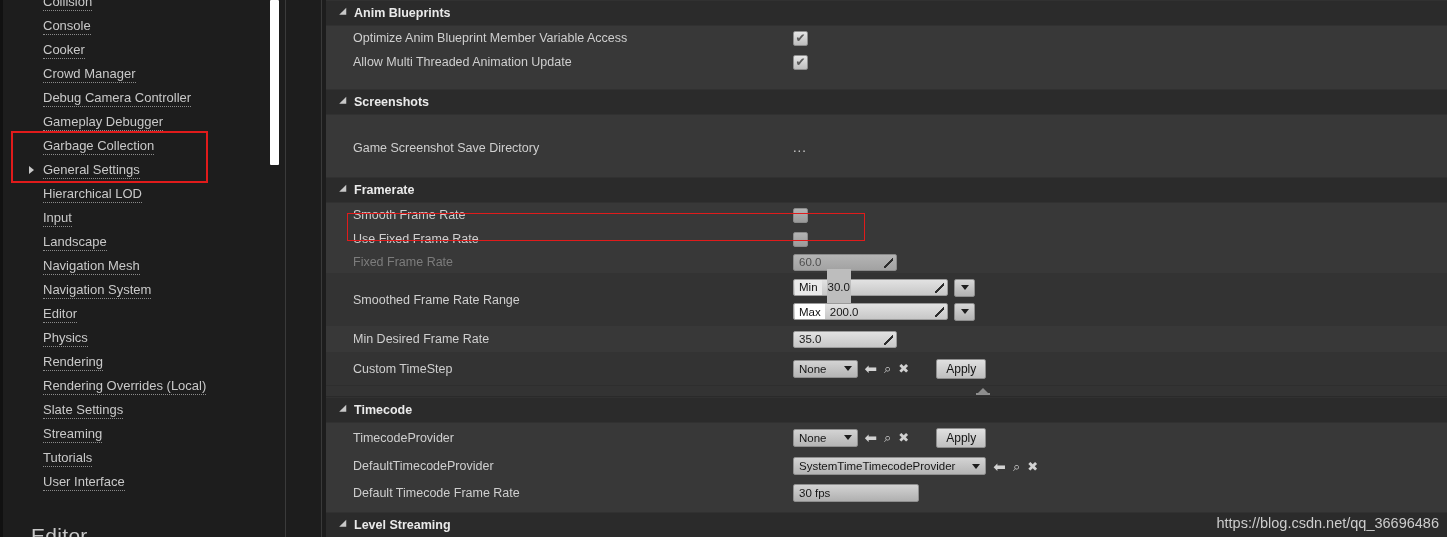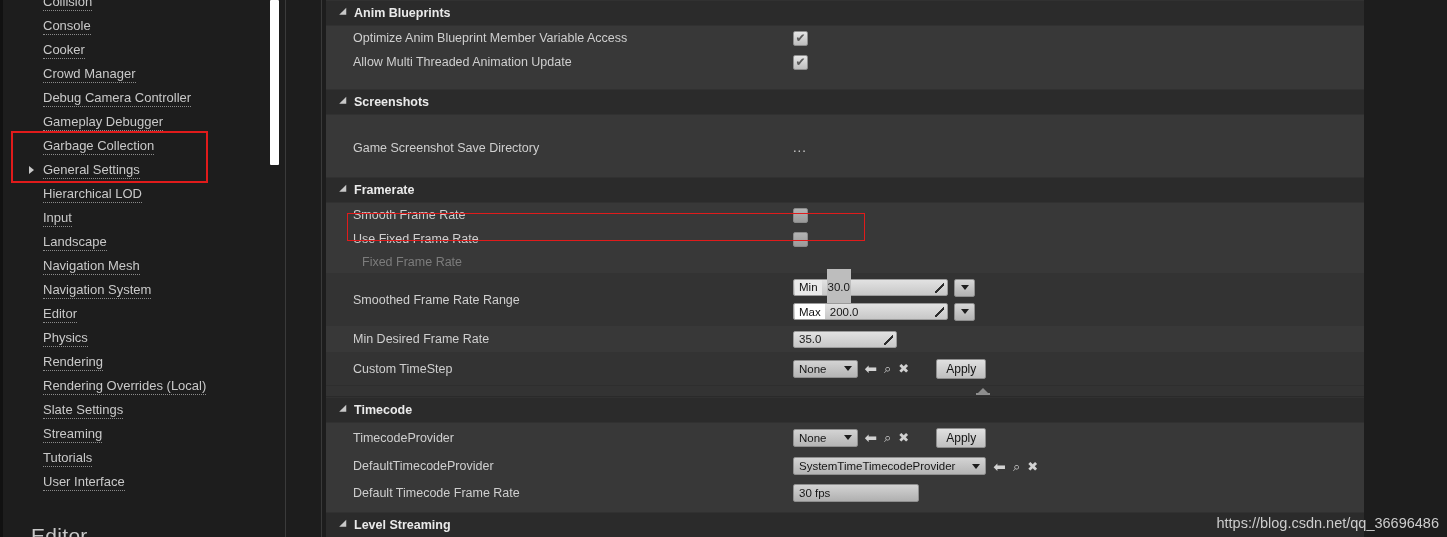--- a/index.html
+++ b/index.html
@@ -46,21 +46,21 @@
     pointer-events: none;
   }
 
   
   .gutter { position: absolute; left: 258px; top: 0; width: 68px; height: 537px; background: #1d1d1d; }
   .scroll-track { position: absolute; left: 6px; top: 0; width: 9px; height: 537px; background: #1d1d1d; }
   .scroll-thumb { position: absolute; left: 6px; top: 0; width: 9px; height: 165px; background: #fff; border-radius: 1px; }
   .gutter-line { position: absolute; top: 0; width: 1px; height: 537px; background: #3a3a3a; }
 
   
-  .panel { position: absolute; left: 326px; top: 0; width: 1038px; height: 537px; background: #a21caf; }
+  .panel { position: absolute; left: 326px; top: 0; width: 1121px; height: 537px; background: #a21caf; }
   .splitter { position: absolute; left: 459px; top: 0; width: 1px; height: 537px; background: #2a2a2a; }
 
   .row { position: relative; width: 100%; display: flex; align-items: center; }
   .grp {
     height: 26px; background: #2b2b2b;
     display: flex; align-items: center;
     font-size: 12.5px; font-weight: bold; color: #eaeaea;
     border-top: 1px solid #313131;
     border-bottom: 1px solid #313131;
   }
@@ -68,21 +68,21 @@
     width: 0; height: 0; margin-left: 16px; margin-right: 7px;
     border-left: 5px solid #c8c8c8;
     border-top: 5px solid transparent;
     border-bottom: 5px solid transparent;
     transform: rotate(45deg);
   }
   .prop { background: #383838; font-size: 12.5px; color: #cfcfcf; }
   .prop.alt { background: #333333; }
   .prop .name { width: 459px; padding-left: 27px; flex: none; }
   .prop .val { flex: 1; padding-left: 8px; display: flex; align-items: center; gap: 7px; }
-  .prop.disabled .name, .prop.disabled .val { color: #7c7c7c; margin-left: 9px; }
+  .prop.disabled .name, .prop.disabled .val { color: #7c7c7c; }
 
   
   .cb {
     width: 15px; height: 15px; border-radius: 2px;
     background: linear-gradient(#e6e6e6,#bdbdbd);
     border: 1px solid #8e8e8e;
     display: inline-flex; align-items: center; justify-content: center;
     color: #5a5a5a; font-size: 12px; line-height: 1;
   }
   .cb.off { background: linear-gradient(#b3b3b3,#9a9a9a); border-color: #8a8a8a; color: transparent; }
@@ -266,20 +266,26 @@
 
     <div class="row prop" style="height:24px">
       <div class="name">Use Fixed Frame Rate</div>
       <div class="val">
         <span class="cb off"></span>
       </div>
     </div>
 
     <div class="row prop disabled" style="height:22px">
       <div class="name">Fixed Frame Rate</div>
+      <div class="val">
+        <span class="spin dim" style="width:104px">
+          <span>60.0</span>
+          <span class="grab"></span>
+        </span>
+      </div>
     </div>
 
     <div class="row prop alt" style="height:53px">
       <div class="name">Smoothed Frame Rate Range</div>
       <div class="val" style="flex-direction:column; align-items:flex-start; gap:6px;">
         <span style="display:flex; gap:6px;">
           <span class="spin" style="width:155px">
             <span class="pfx soft">Min</span>
             <span class="sel">30.0</span>
             <span class="grab"></span>

